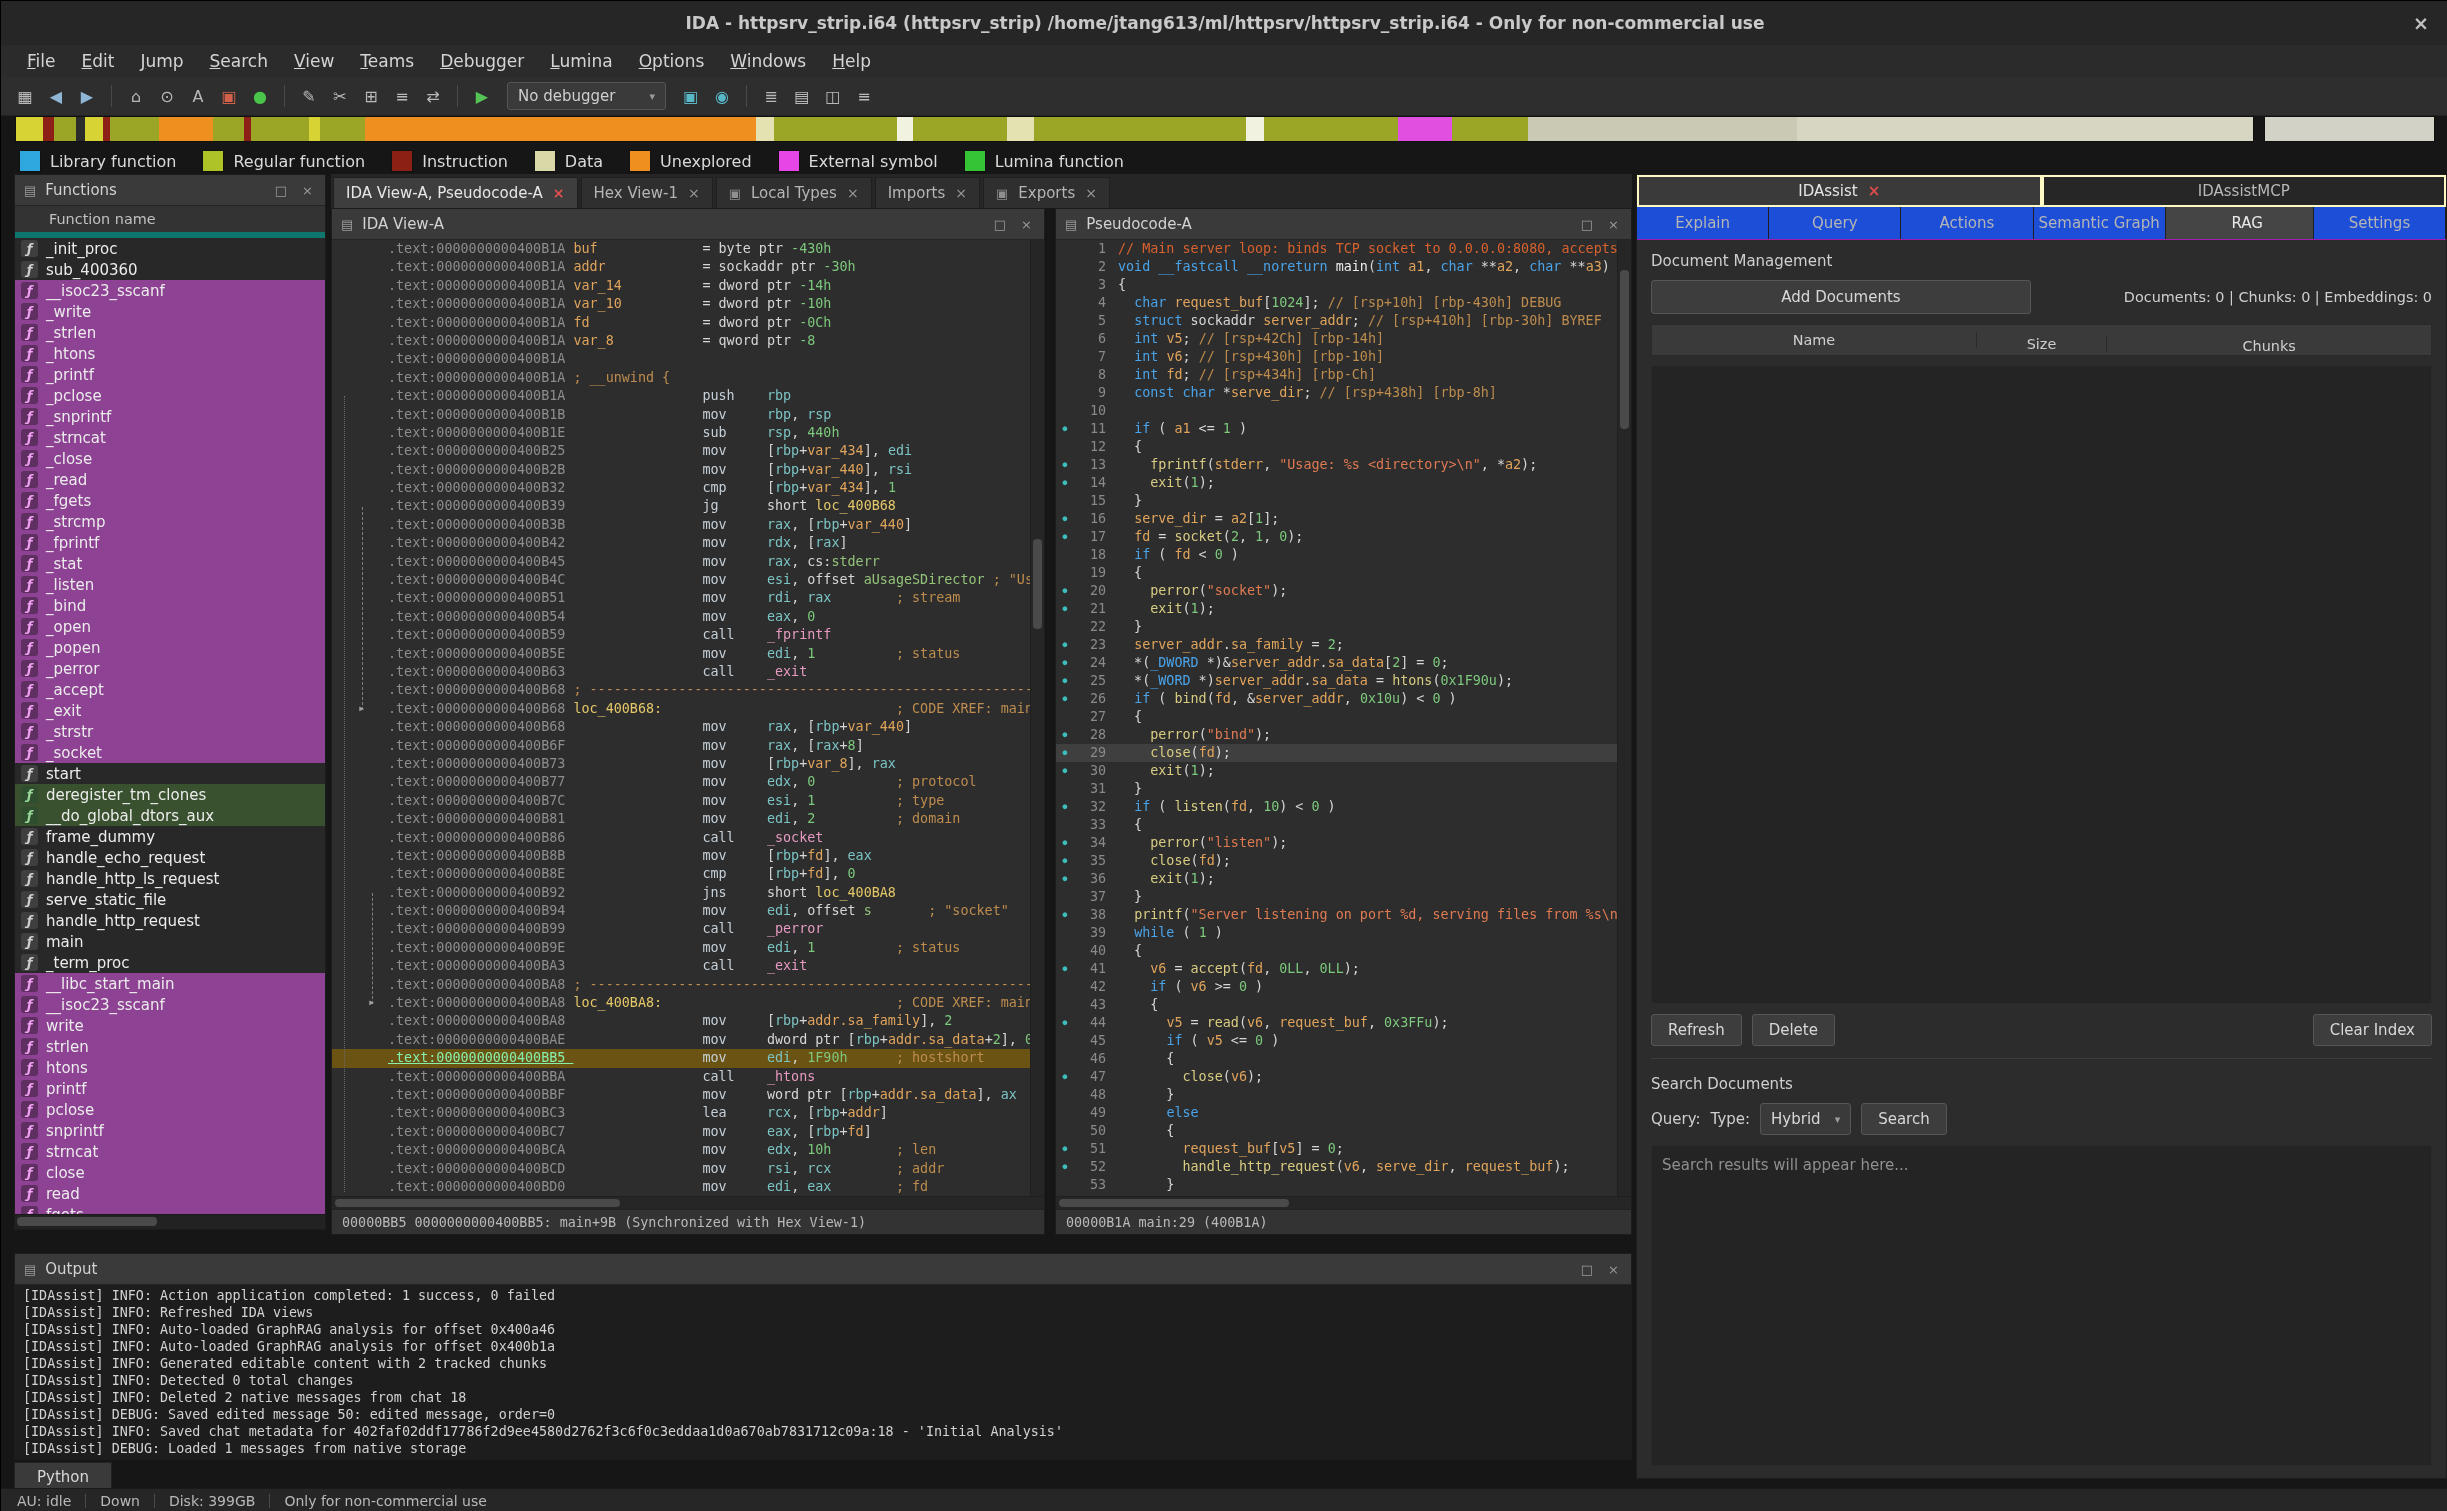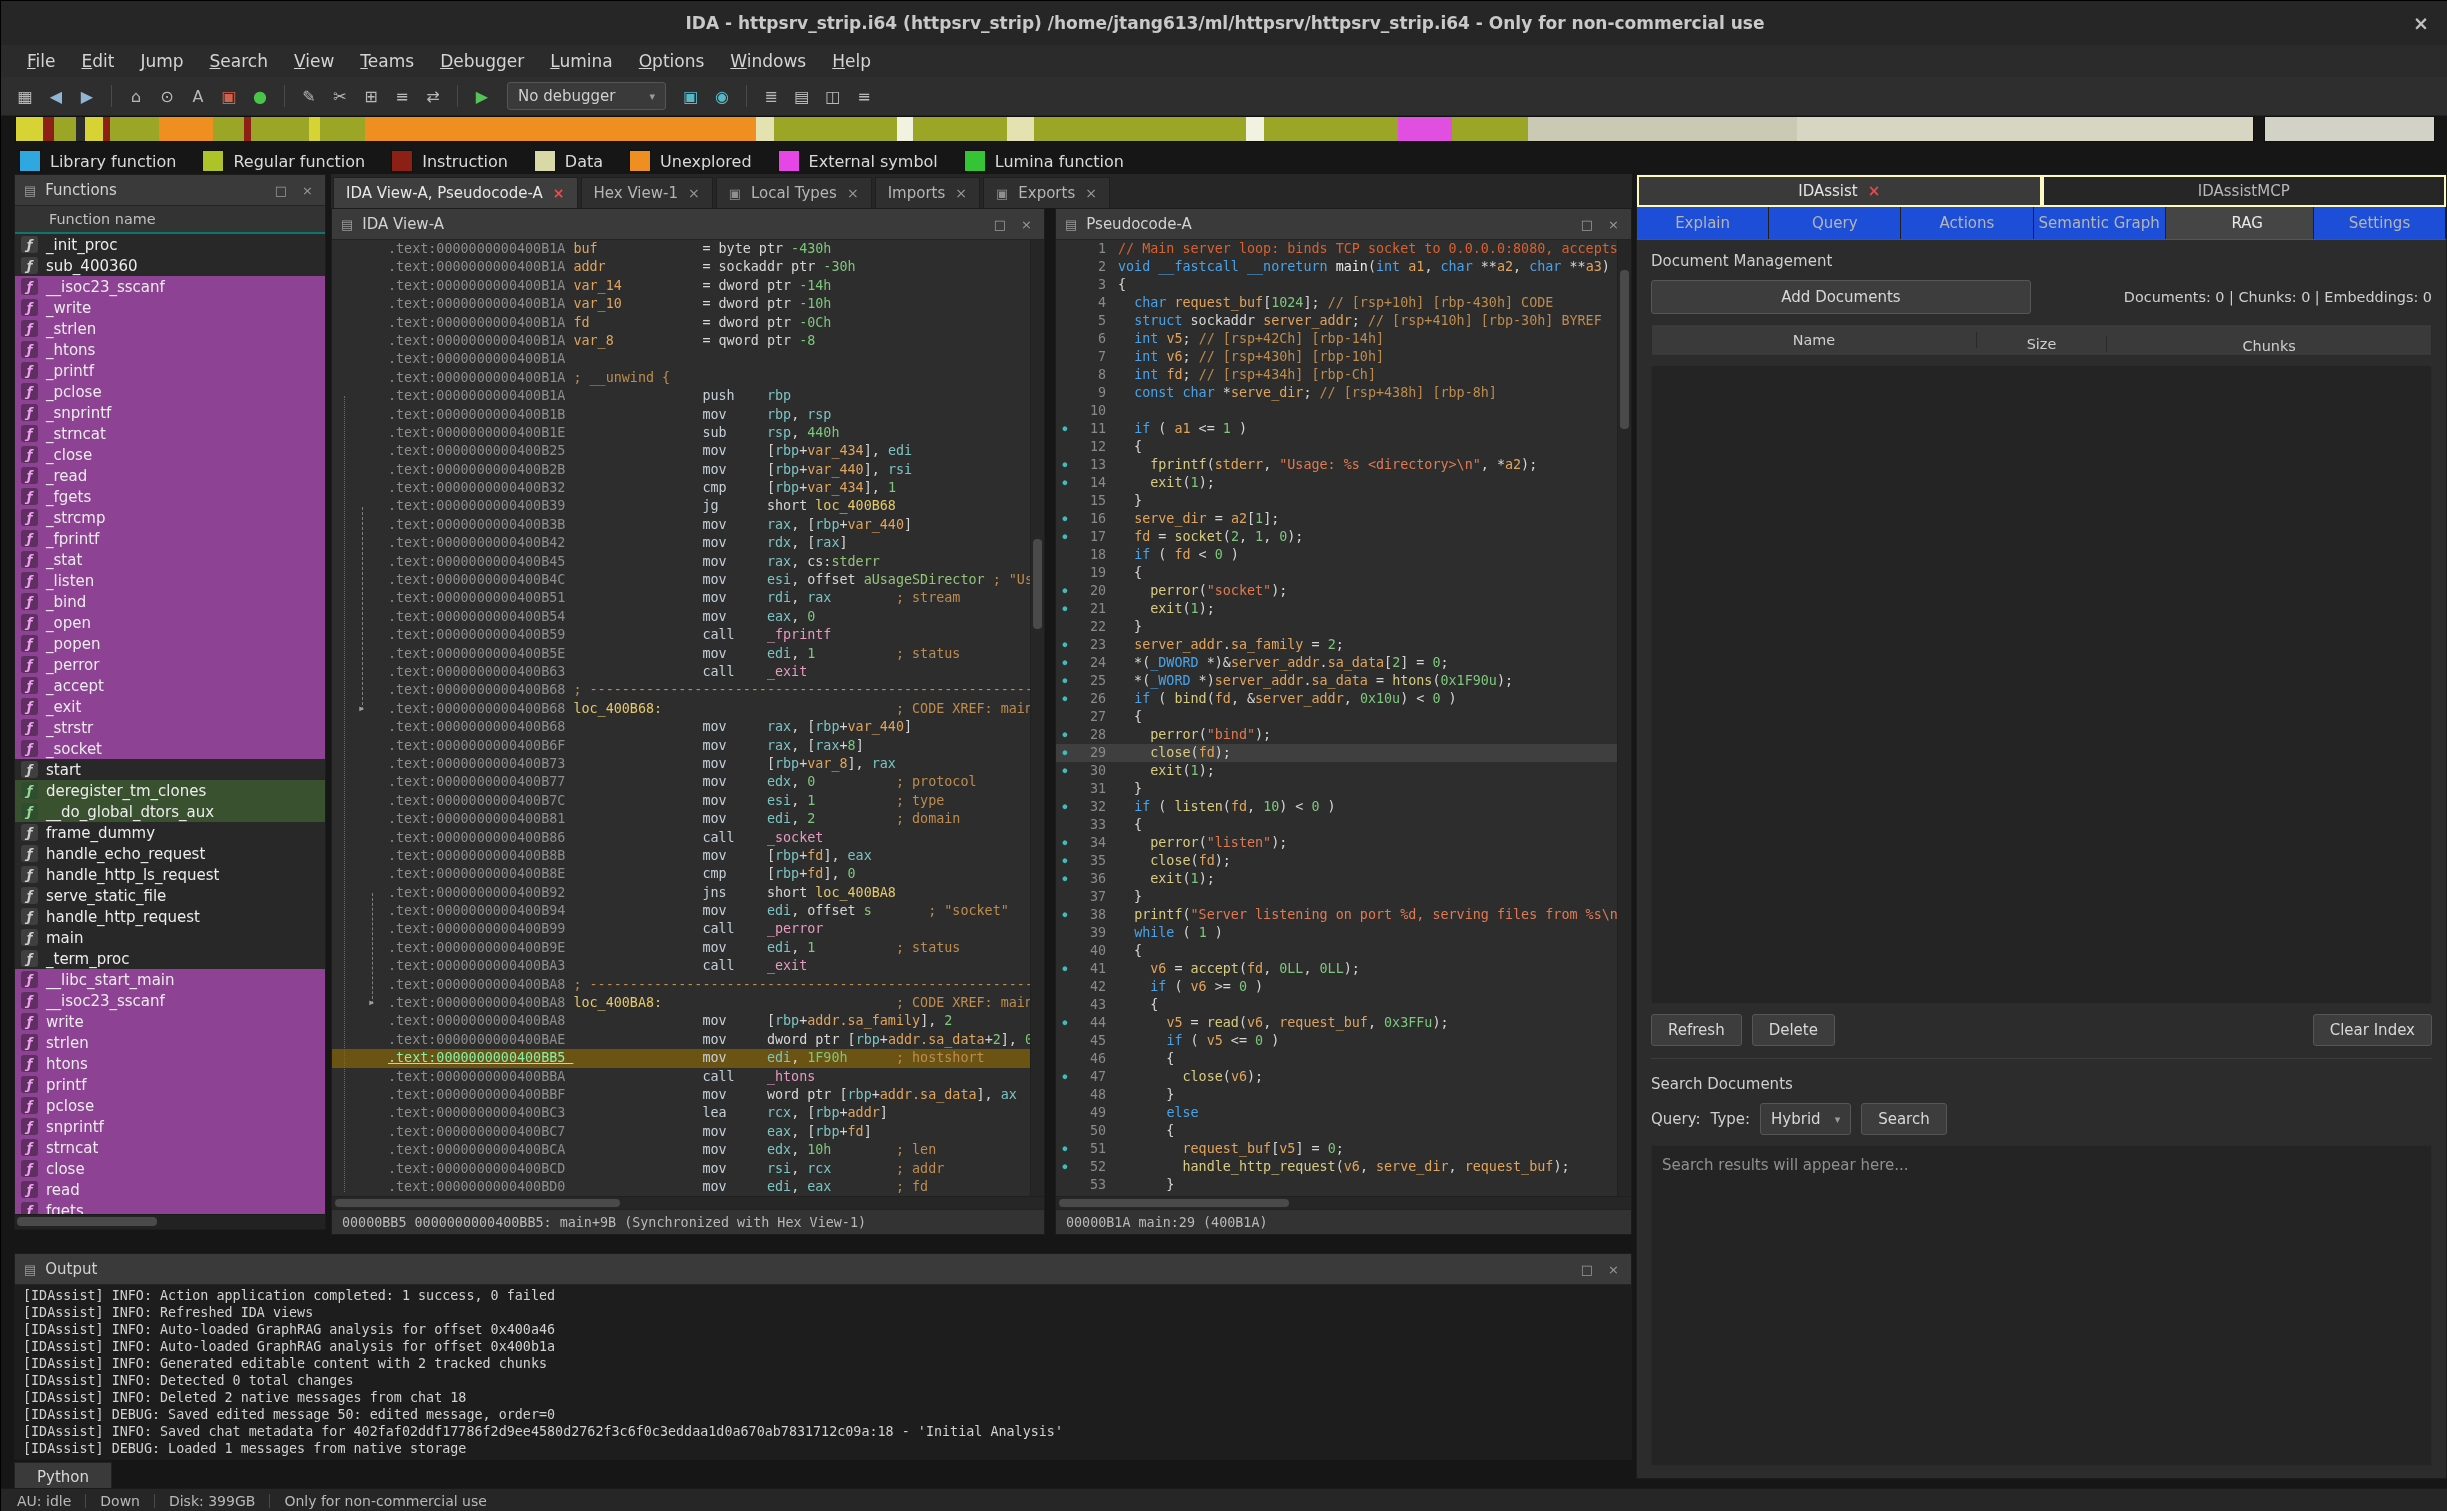--- a/index.html
+++ b/index.html
@@ -33,21 +33,21 @@
 
   
   .panel-head{height:30px;background:#3a3a3a;display:flex;align-items:center;gap:9px;padding:0 9px;
               font-size:15px;color:#d2d2d2;flex:0 0 auto;border-bottom:1px solid #242424;}
   .panel-head .ph-icon{color:#9a9a9a;font-size:13px;}
   .panel-head .spacer{flex:1;}
   .panel-head .wicon{color:#9a9a9a;font-size:13px;padding:0 3px;}
   .functions-panel{position:absolute;left:13px;top:173px;width:310px;bottom:282px;background:#282828;
                    border:1px solid #1c1c1c;display:flex;flex-direction:column;}
   .colhead{height:26px;background:#333;display:flex;align-items:center;padding:0 34px;font-size:14.4px;
-           color:#c0c0c0;border-bottom:2px solid #0f766e;flex:0 0 auto;}
+           color:#c0c0c0;border-bottom:6px solid #0f766e;flex:0 0 auto;}
   .fn-list{flex:1;overflow:hidden;}
   .fn-row{height:21px;display:flex;align-items:center;gap:8px;padding:0 6px;font-size:15px;color:#ececec;white-space:nowrap;}
   .fn-row.ext{background:#8e4293;}
   .fn-row.lum{background:#39512f;}
   .fn-icon{width:17px;height:17px;border-radius:3px;background:#3f3f3f;display:flex;align-items:center;
            justify-content:center;font-size:13px;font-style:italic;font-weight:bold;flex:0 0 auto;}
   .fn-icon.ext{color:#f0a0f0;background:#5f2f62;}
   .fn-icon.reg{color:#cfcfcf;}
   .fn-icon.lum{color:#9ad89a;background:#2f4d2f;}
   .fn-hscroll{height:14px;background:#222;flex:0 0 auto;position:relative;border-top:1px solid #1a1a1a;}
@@ -578,21 +578,21 @@
           <span>Pseudocode-A</span>
           <span class="spacer"></span>
           <span class="wicon">□</span>
           <span class="wicon">×</span>
         </div>
         <div class="code-area">
           <div id="pseudo">
               <div class="p-row"><div class="p-dot"></div><div class="p-num">1</div><div class="p-code"><span class="sg-b">// Main server loop: binds TCP socket to 0.0.0.0:8080, accepts connections</span></div></div>
               <div class="p-row"><div class="p-dot"></div><div class="p-num">2</div><div class="p-code"><span class="sg-k">void </span><span class="sg-k">__fastcall </span><span class="sg-k">__noreturn </span><span class="sg-m">main</span><span class="sg-t">(</span><span class="sg-k">int</span><span class="sg-t"> </span><span class="sg-v">a1</span><span class="sg-t">, </span><span class="sg-k">char</span><span class="sg-t"> **</span><span class="sg-v">a2</span><span class="sg-t">, </span><span class="sg-k">char</span><span class="sg-t"> **</span><span class="sg-v">a3</span><span class="sg-t">)</span></div></div>
               <div class="p-row"><div class="p-dot"></div><div class="p-num">3</div><div class="p-code"><span class="sg-t">{</span></div></div>
-              <div class="p-row"><div class="p-dot"></div><div class="p-num">4</div><div class="p-code"><span class="sg-t">  </span><span class="sg-k">char</span><span class="sg-t"> </span><span class="sg-v">request_buf</span><span class="sg-t">[</span><span class="sg-n">1024</span><span class="sg-t">]; </span><span class="sg-c">// [rsp+10h] [rbp-430h] CODE</span></div></div>
+              <div class="p-row"><div class="p-dot"></div><div class="p-num">4</div><div class="p-code"><span class="sg-t">  </span><span class="sg-k">char</span><span class="sg-t"> </span><span class="sg-v">request_buf</span><span class="sg-t">[</span><span class="sg-n">1024</span><span class="sg-t">]; </span><span class="sg-c">// [rsp+10h] [rbp-430h] DEBUG</span></div></div>
               <div class="p-row"><div class="p-dot"></div><div class="p-num">5</div><div class="p-code"><span class="sg-t">  </span><span class="sg-k">struct </span><span class="sg-t">sockaddr </span><span class="sg-v">server_addr</span><span class="sg-t">; </span><span class="sg-c">// [rsp+410h] [rbp-30h] BYREF</span></div></div>
               <div class="p-row"><div class="p-dot"></div><div class="p-num">6</div><div class="p-code"><span class="sg-t">  </span><span class="sg-k">int</span><span class="sg-t"> </span><span class="sg-v">v5</span><span class="sg-t">; </span><span class="sg-c">// [rsp+42Ch] [rbp-14h]</span></div></div>
               <div class="p-row"><div class="p-dot"></div><div class="p-num">7</div><div class="p-code"><span class="sg-t">  </span><span class="sg-k">int</span><span class="sg-t"> </span><span class="sg-v">v6</span><span class="sg-t">; </span><span class="sg-c">// [rsp+430h] [rbp-10h]</span></div></div>
               <div class="p-row"><div class="p-dot"></div><div class="p-num">8</div><div class="p-code"><span class="sg-t">  </span><span class="sg-k">int</span><span class="sg-t"> </span><span class="sg-v">fd</span><span class="sg-t">; </span><span class="sg-c">// [rsp+434h] [rbp-Ch]</span></div></div>
               <div class="p-row"><div class="p-dot"></div><div class="p-num">9</div><div class="p-code"><span class="sg-t">  </span><span class="sg-k">const </span><span class="sg-k">char</span><span class="sg-t"> *</span><span class="sg-v">serve_dir</span><span class="sg-t">; </span><span class="sg-c">// [rsp+438h] [rbp-8h]</span></div></div>
               <div class="p-row"><div class="p-dot"></div><div class="p-num">10</div><div class="p-code"></div></div>
               <div class="p-row"><div class="p-dot">●</div><div class="p-num">11</div><div class="p-code"><span class="sg-t">  </span><span class="sg-k">if</span><span class="sg-t"> ( </span><span class="sg-v">a1</span><span class="sg-t"> &lt;= </span><span class="sg-n">1</span><span class="sg-t"> )</span></div></div>
               <div class="p-row"><div class="p-dot"></div><div class="p-num">12</div><div class="p-code"><span class="sg-t">  {</span></div></div>
               <div class="p-row"><div class="p-dot">●</div><div class="p-num">13</div><div class="p-code"><span class="sg-t">    </span><span class="sg-f">fprintf</span><span class="sg-t">(</span><span class="sg-v">stderr</span><span class="sg-t">, </span><span class="sg-s">"Usage: %s &lt;directory&gt;\n"</span><span class="sg-t">, *</span><span class="sg-v">a2</span><span class="sg-t">);</span></div></div>
               <div class="p-row"><div class="p-dot">●</div><div class="p-num">14</div><div class="p-code"><span class="sg-t">    </span><span class="sg-f">exit</span><span class="sg-t">(</span><span class="sg-n">1</span><span class="sg-t">);</span></div></div>

